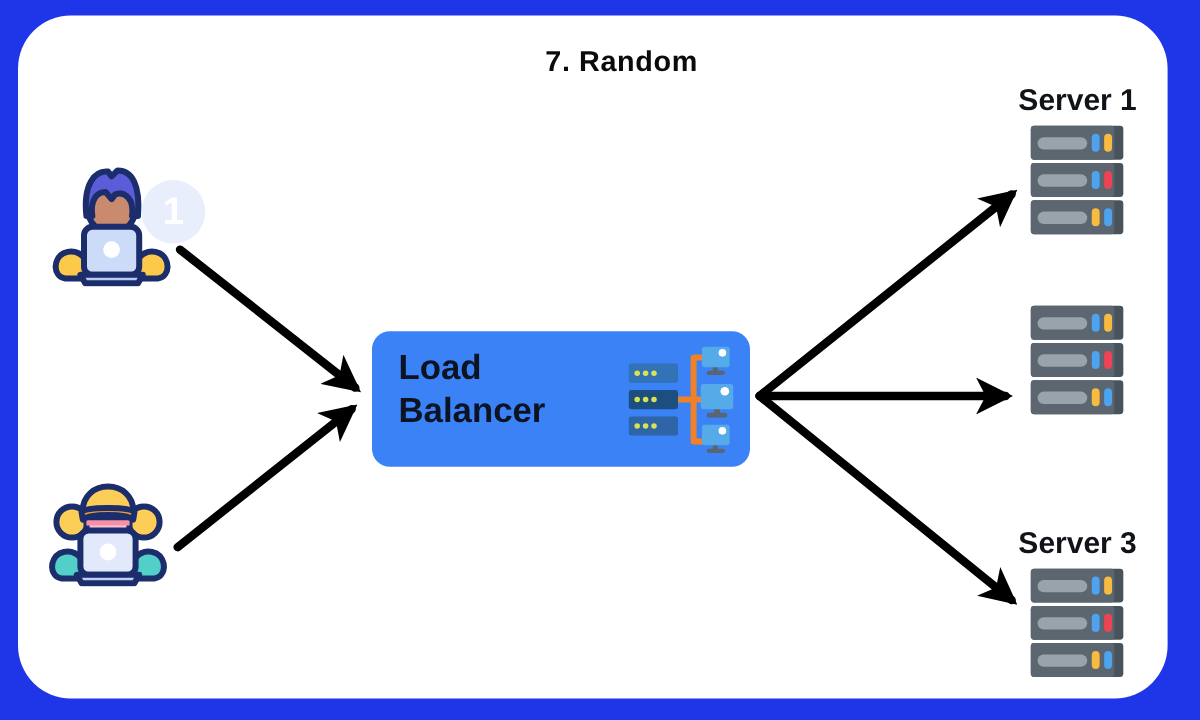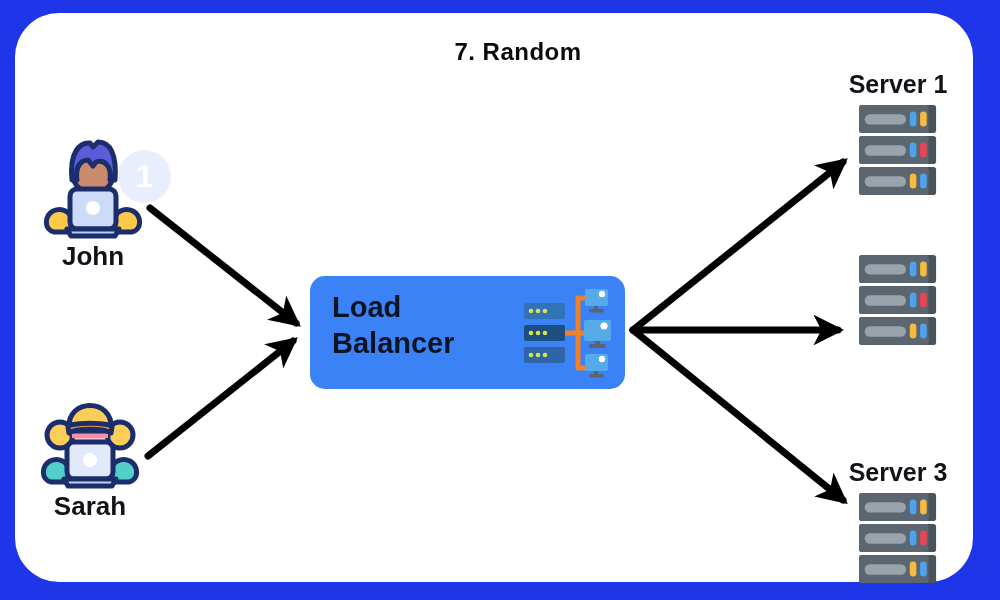--- a/index.html
+++ b/index.html
@@ -34,21 +34,21 @@
     background:#3b82f6;border-radius:15px;
   }
   .lb-label{
     position:absolute;left:22px;top:13px;width:175px;
     font-size:29px;font-weight:bold;line-height:1.25;color:#0c1322;
   }
   .lb-icon{position:absolute;right:10px;top:7px;}
   .server{position:absolute;width:120px;text-align:center;}
   .server-1{left:838px;top:70px;}
   .server-2{left:838px;top:253px;}
-  .server-3{left:838px;top:458px;}
+  .server-3{left:838px;top:439px;}
   .server .label{font-size:25px;font-weight:bold;color:#101317;margin-bottom:4px;}
   .server .icon{display:block;margin:0 auto;}
 </style>
 </head>
 <body>
 
 <div class="canvas"></div>
 
 <h1 class="title">7. Random</h1>
 
@@ -82,21 +82,20 @@
 
       <path d="M34,100 L16,100 C6,98 6,84 15,79 C24,75 33,80 34,88 Z" fill="#fcc94a"></path>
       <path d="M76,100 L94,100 C104,98 104,84 95,79 C86,75 77,80 76,88 Z" fill="#fcc94a"></path>
 
       <rect x="32" y="57" width="46" height="40" rx="7" fill="#ccdcf8"></rect>
 
       <path d="M29,97 L81,97 L77,104 L33,104 Z" fill="#b9cdf4"></path>
     </g>
     <circle cx="55" cy="76" r="7" fill="#ffffff"></circle>
   </svg>
-  <div class="label">John</div>
 </div>
 
 <div class="user user-sarah">
   <svg class="icon" width="110" height="107" viewBox="0 0 110 107">
     <g stroke="#1b2d6b" stroke-width="5" stroke-linejoin="round" stroke-linecap="round">
 
       <circle cx="25" cy="53" r="13" fill="#fcce58"></circle>
       <circle cx="85" cy="53" r="13" fill="#fcce58"></circle>
 
       <ellipse cx="55" cy="55" rx="18" ry="18" fill="#fbc4d0"></ellipse>
@@ -109,21 +108,20 @@
 
       <path d="M34,100 L16,100 C6,98 6,84 15,79 C24,75 33,80 34,88 Z" fill="#53cfc9"></path>
       <path d="M76,100 L94,100 C104,98 104,84 95,79 C86,75 77,80 76,88 Z" fill="#53cfc9"></path>
 
       <rect x="32" y="60" width="46" height="37" rx="7" fill="#e2e9fb"></rect>
 
       <path d="M29,97 L81,97 L77,104 L33,104 Z" fill="#c3d0f5"></path>
     </g>
     <circle cx="55" cy="78" r="7" fill="#ffffff"></circle>
   </svg>
-  <div class="label">Sarah</div>
 </div>
 
 <div class="lb-box">
   <div class="lb-label">Load Balancer</div>
   <svg class="lb-icon" width="100" height="100" viewBox="0 0 100 100">
 
     <g stroke="#f08127" stroke-width="5" fill="none" stroke-linecap="round" stroke-linejoin="round">
       <path d="M50,50 L63,50 M63,15 L63,85 M63,15 L73,15 M63,50 L73,50 M63,85 L73,85"></path>
     </g>
 

